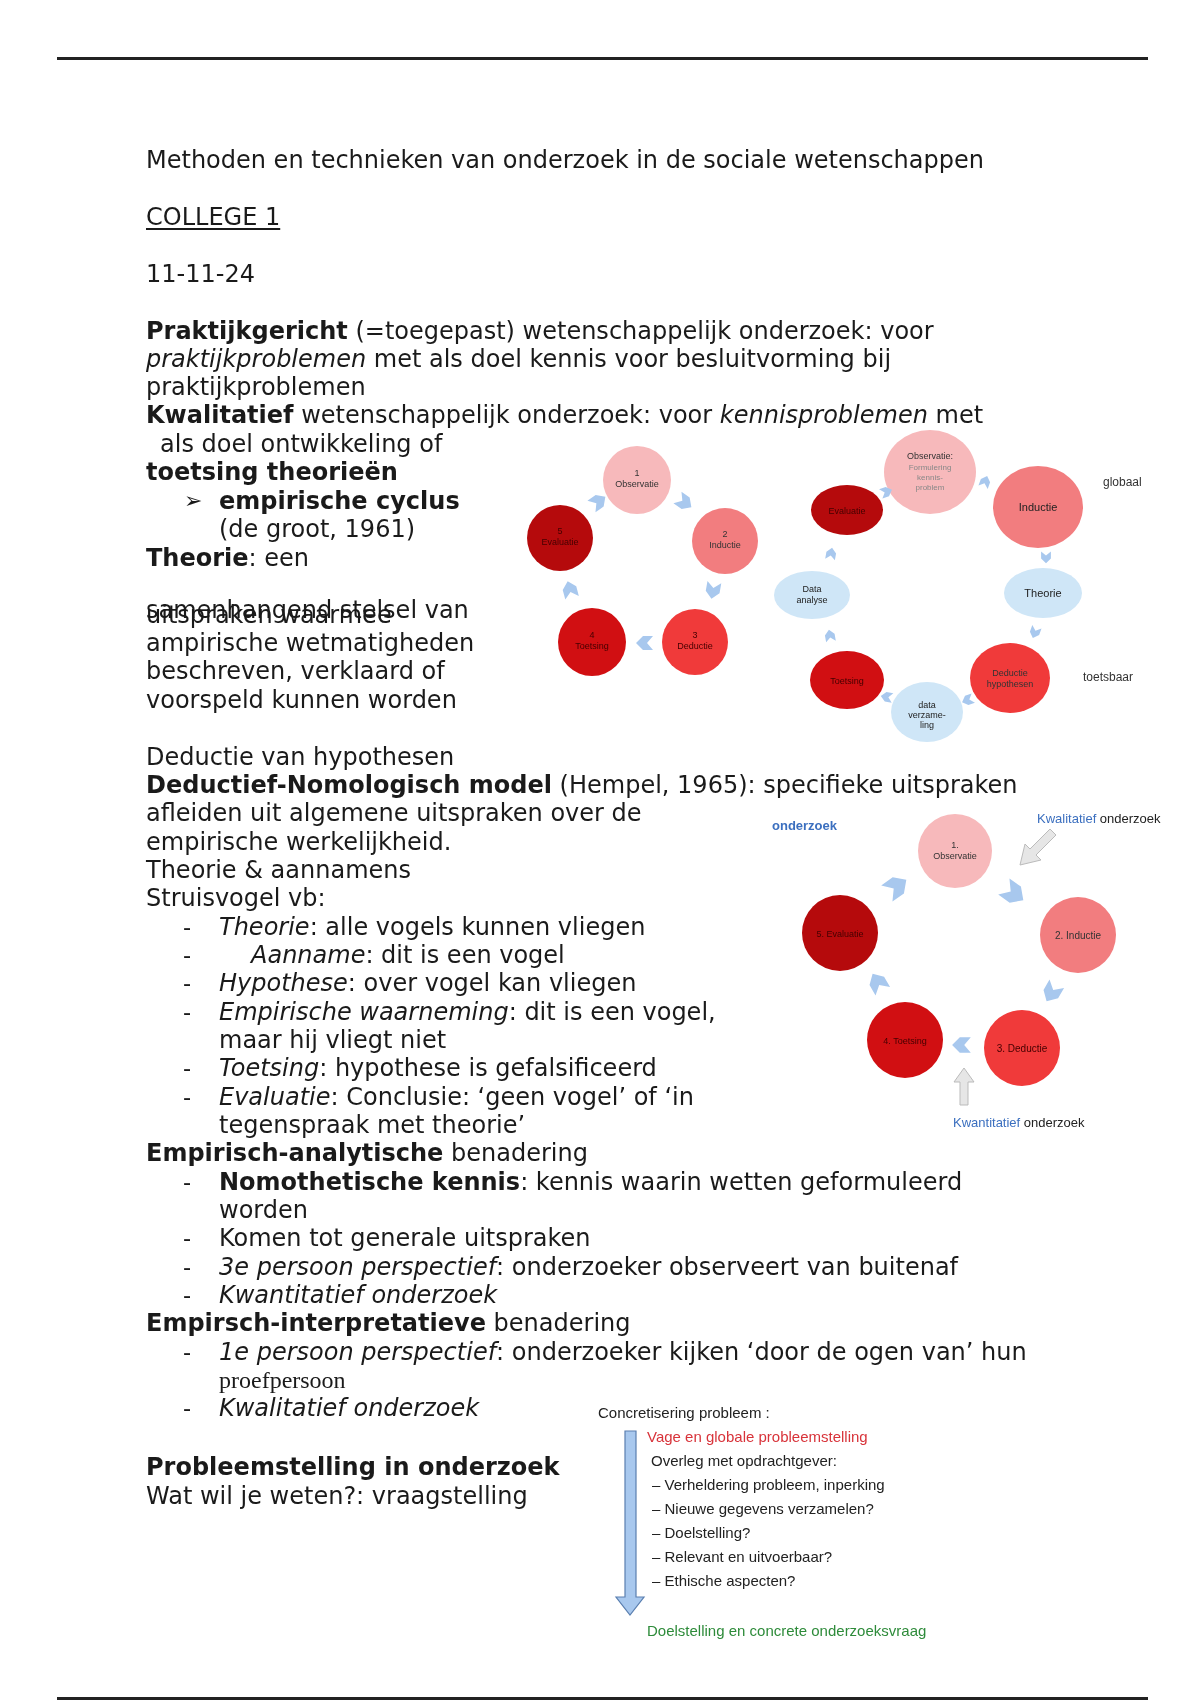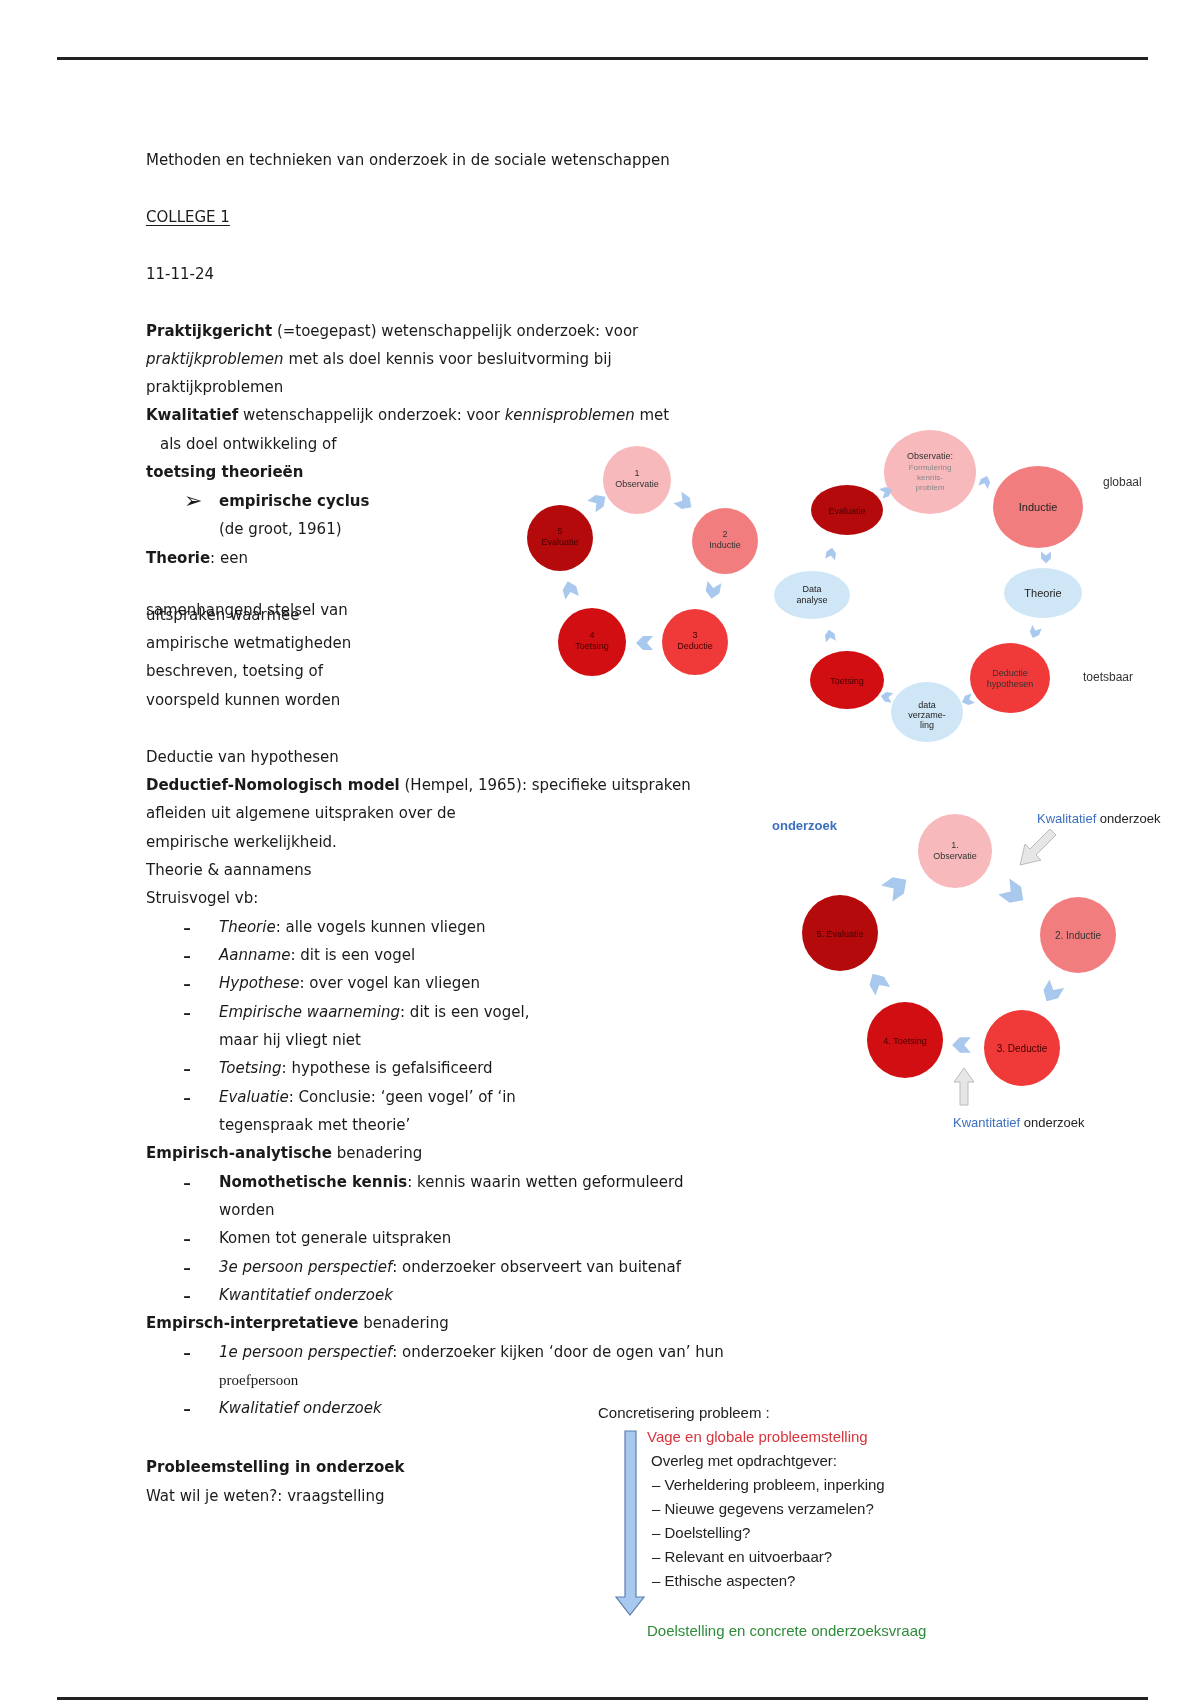--- a/index.html
+++ b/index.html
@@ -1,19 +1,19 @@
 <!DOCTYPE html>
 <html><head>
 <meta charset="utf-8">
 <style>
   html, body { margin: 0; padding: 0; background: #ffffff; }
   body { width: 1200px; height: 1700px; position: relative; overflow: hidden;
          font-family: "DejaVu Sans", sans-serif; color: #1a1a1a; }
   .rule { position: absolute; left: 57px; width: 1091px; height: 3px; background: #222; }
-  .ln { position: absolute; left: 146px; font-size: 15px; line-height: 28px; white-space: nowrap; height: 28px; }
+  .ln { position: absolute; left: 146px; font-size: 24px; line-height: 28px; white-space: nowrap; height: 28px; }
   .ln b { font-weight: bold; }
   .ln i { font-style: italic; }
   .u { text-decoration: underline; text-underline-offset: 3px; }
   .dash { position: absolute; left: 183px; font-size: 22.5px; line-height: 28px; }
   .ind { left: 219px; }
   .arrowbullet { position: absolute; left: 184px; font-size: 22px; line-height: 28px; font-weight: bold; }
   svg text { font-family: "Liberation Sans", sans-serif; }
   .diag { position: absolute; left: 0; top: 0; }
   .flow { position: absolute; font-family: "Liberation Sans", sans-serif; font-size: 15px; line-height: 24px; white-space: nowrap; color: #333; }
 </style>
@@ -33,34 +33,34 @@
 <div class="ln" style="top:401px;"><b>Kwalitatief</b><span> wetenschappelijk onderzoek: voor </span><i>kennisproblemen</i><span> met</span></div>
 <div class="ln" style="top:430px;margin-left:14px;">als doel ontwikkeling of</div>
 <div class="ln" style="top:458px;font-weight:bold;">toetsing theorieën</div>
 <div class="arrowbullet" style="top:487px;">➢</div>
 <div class="ln ind" style="top:487px;"><b>empirische cyclus</b></div>
 <div class="ln ind" style="top:515px;">(de groot, 1961)</div>
 <div class="ln" style="top:544px;"><b>Theorie</b><span>: een</span></div>
 <div class="ln" style="top:572px;margin-top:24px;">samenhangend stelsel van</div>
 <div class="ln" style="top:601px;">uitspraken waarmee</div>
 <div class="ln" style="top:629px;">ampirische wetmatigheden</div>
-<div class="ln" style="top:657px;">beschreven, toetsing of</div>
+<div class="ln" style="top:657px;">beschreven, verklaard of</div>
 <div class="ln" style="top:686px;">voorspeld kunnen worden</div>
 
 <div class="ln" style="top:743px;">Deductie van hypothesen</div>
 <div class="ln" style="top:771px;"><b>Deductief-Nomologisch model</b><span> (Hempel, 1965): specifieke uitspraken</span></div>
 <div class="ln" style="top:799px;">afleiden uit algemene uitspraken over de</div>
 <div class="ln" style="top:828px;">empirische werkelijkheid.</div>
 <div class="ln" style="top:856px;">Theorie &amp; aannamens</div>
 <div class="ln" style="top:884px;">Struisvogel vb:</div>
 
 <div class="dash" style="top:913px;">-</div>
 <div class="ln ind" style="top:913px;"><i>Theorie</i><span>: alle vogels kunnen vliegen</span></div>
 <div class="dash" style="top:941px;">-</div>
-<div class="ln ind" style="top:941px;"><i>Aanname</i><span>: dit is een vogel</span></div>
+<div class="ln ind" style="top:941px;margin-left:32px;"><i>Aanname</i><span>: dit is een vogel</span></div>
 <div class="dash" style="top:969px;">-</div>
 <div class="ln ind" style="top:969px;"><i>Hypothese</i><span>: over vogel kan vliegen</span></div>
 <div class="dash" style="top:998px;">-</div>
 <div class="ln ind" style="top:998px;"><i>Empirische waarneming</i><span>: dit is een vogel,</span></div>
 <div class="ln ind" style="top:1026px;">maar hij vliegt niet</div>
 <div class="dash" style="top:1054px;">-</div>
 <div class="ln ind" style="top:1054px;"><i>Toetsing</i><span>: hypothese is gefalsificeerd</span></div>
 <div class="dash" style="top:1083px;">-</div>
 <div class="ln ind" style="top:1083px;"><i>Evaluatie</i><span>: Conclusie: ‘geen vogel’ of ‘in</span></div>
 <div class="ln ind" style="top:1111px;">tegenspraak met theorie’</div>

